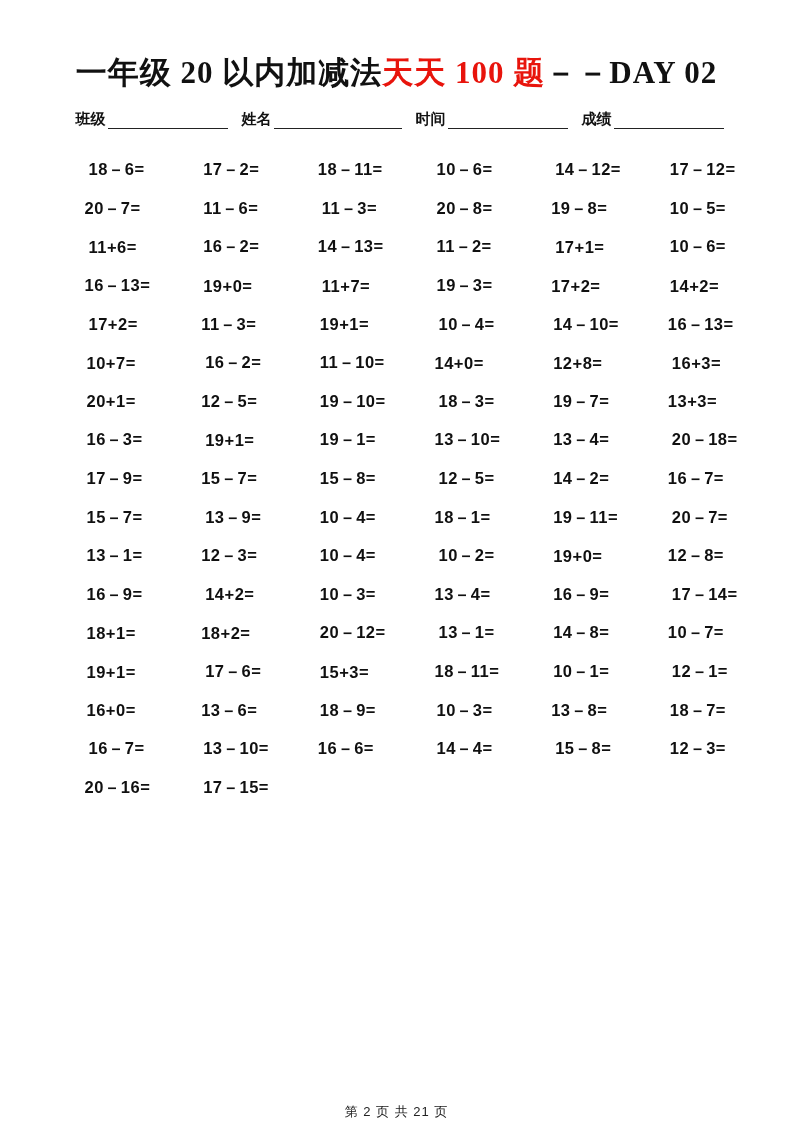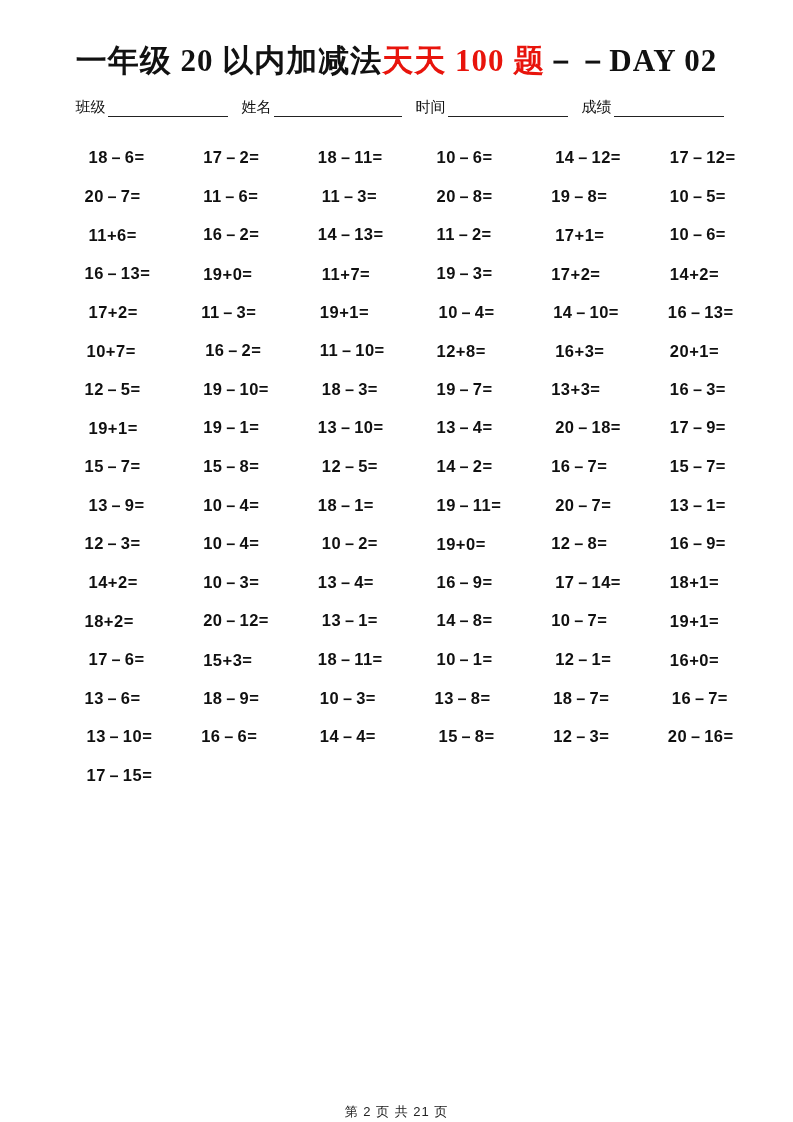--- a/index.html
+++ b/index.html
@@ -22,35 +22,35 @@
     padding: 0;
     position: relative;
   }
   .title {
     text-align: center;
     font-family: "Liberation Serif", serif;
     font-size: 31px;
     font-weight: bold;
     letter-spacing: 1px;
     margin: 0;
-    padding-top: 40px;
+    padding-top: 52px;
     white-space: nowrap;
     color: #111111;
   }
   .title .hl {
     color: #e8140c;
   }
   .meta {
     margin-top: 16px;
     display: flex;
     justify-content: center;
     align-items: flex-end;
     gap: 8px;
     font-size: 15px;
-    font-weight: normal;
+    font-weight: bold;
     font-family: "Liberation Sans", sans-serif;
   }
   .meta-item {
     display: inline-flex;
     align-items: flex-end;
     white-space: nowrap;
   }
   .meta-label {
     padding: 0 2px 0 6px;
     font-size: 15px;
@@ -157,20 +157,21 @@
       <div class="cell col-3">14+2=</div>
       <div class="cell col-0">17+2=</div>
       <div class="cell col-2">11－3=</div>
       <div class="cell col-3">19+1=</div>
       <div class="cell col-0">10－4=</div>
       <div class="cell col-1">14－10=</div>
       <div class="cell col-2">16－13=</div>
       <div class="cell col-3">10+7=</div>
       <div class="cell col-0">16－2=</div>
       <div class="cell col-1">11－10=</div>
+      <div class="cell col-2">14+0=</div>
       <div class="cell col-3">12+8=</div>
       <div class="cell col-0">16+3=</div>
       <div class="cell col-1">20+1=</div>
       <div class="cell col-2">12－5=</div>
       <div class="cell col-3">19－10=</div>
       <div class="cell col-0">18－3=</div>
       <div class="cell col-1">19－7=</div>
       <div class="cell col-2">13+3=</div>
       <div class="cell col-3">16－3=</div>
       <div class="cell col-0">19+1=</div>

